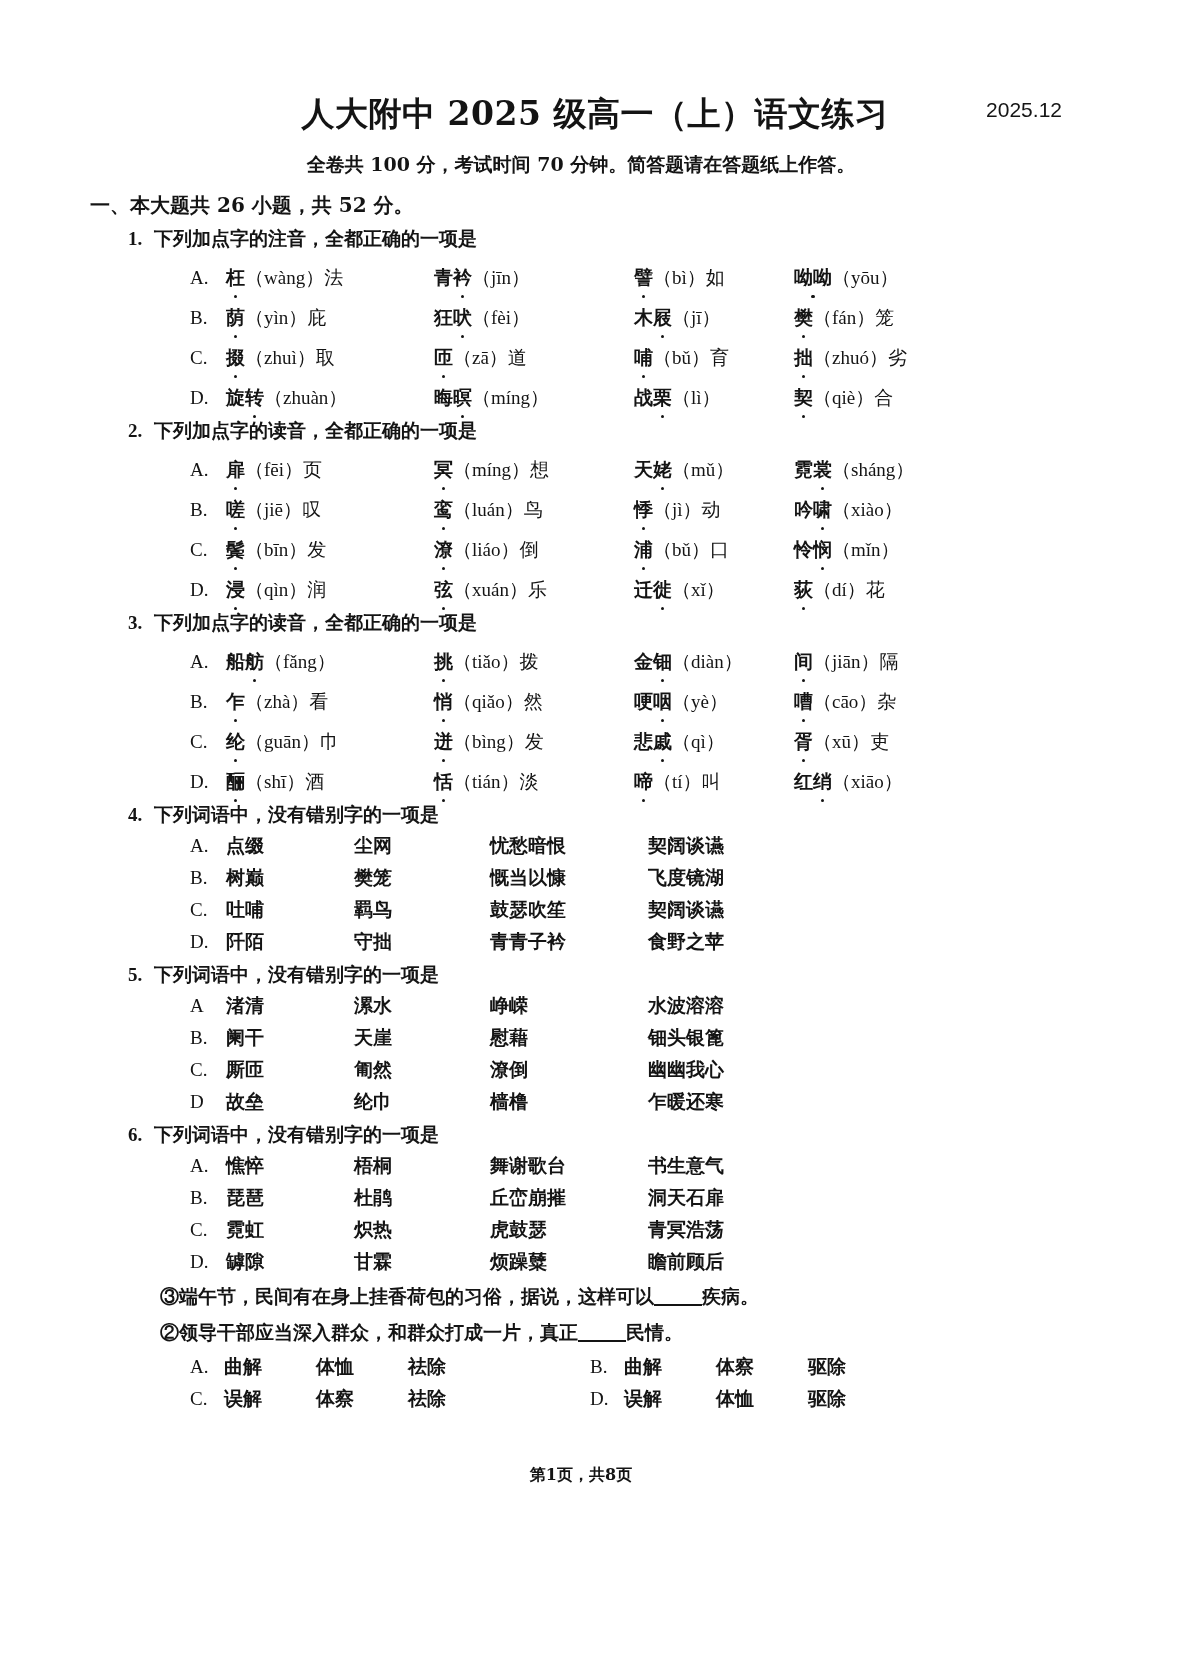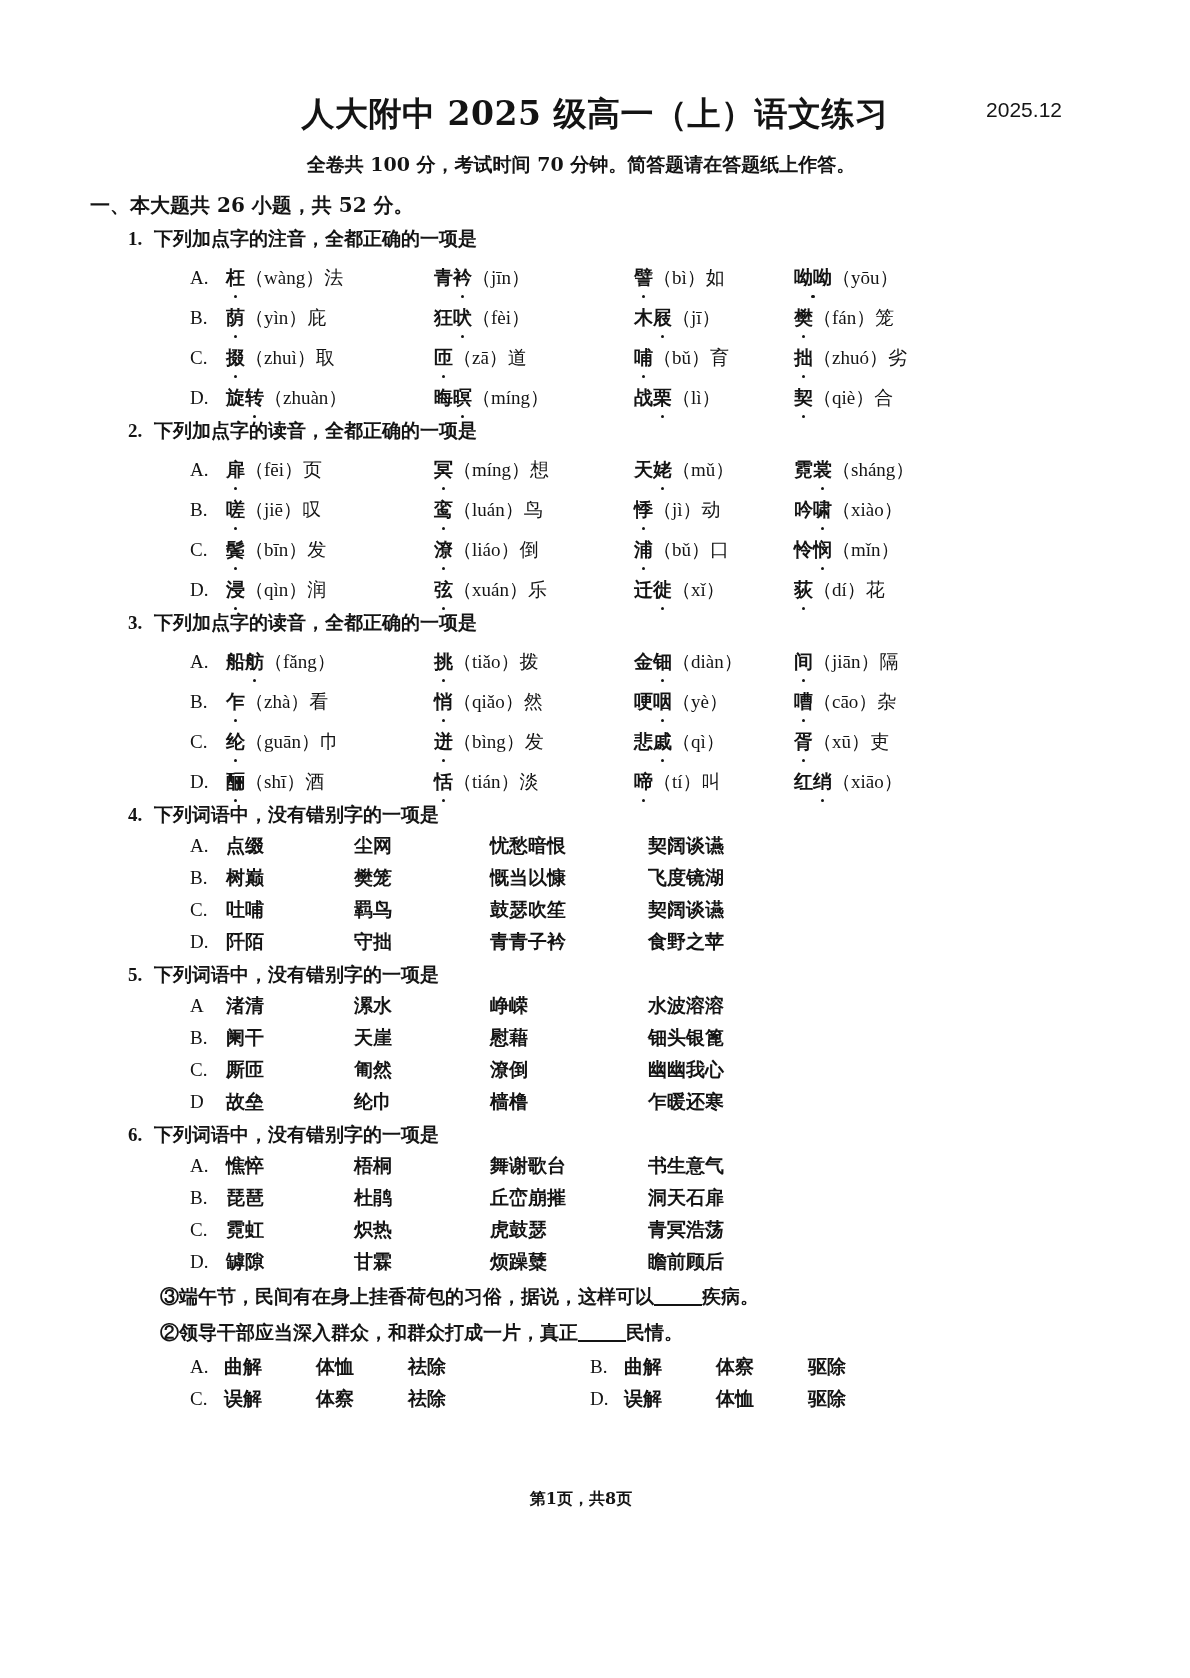--- a/index.html
+++ b/index.html
@@ -160,21 +160,21 @@
     font-family: "Liberation Serif", serif;
     font-weight: normal;
   }
   .pw-1 { width: 92px; }
   .pw-2 { width: 92px; }
   .pw-3 { width: 160px; }
 
   
   .footer {
     position: absolute;
-    bottom: 260px;
+    bottom: 284px;
     left: 0;
     right: 0;
     text-align: center;
     font-size: 16px;
     font-weight: bold;
     padding-right: 28px;
   }
 
   
   .page { filter: none; }

